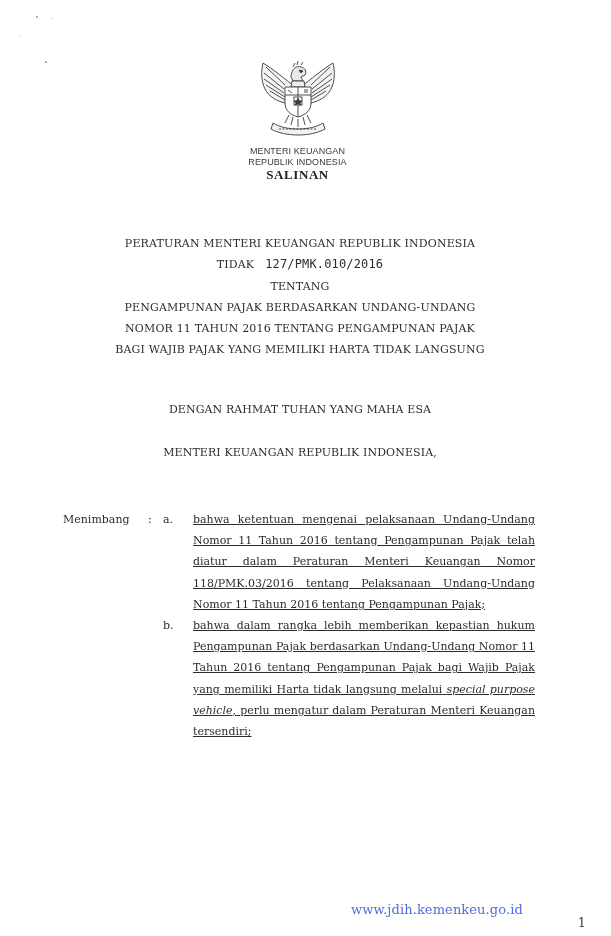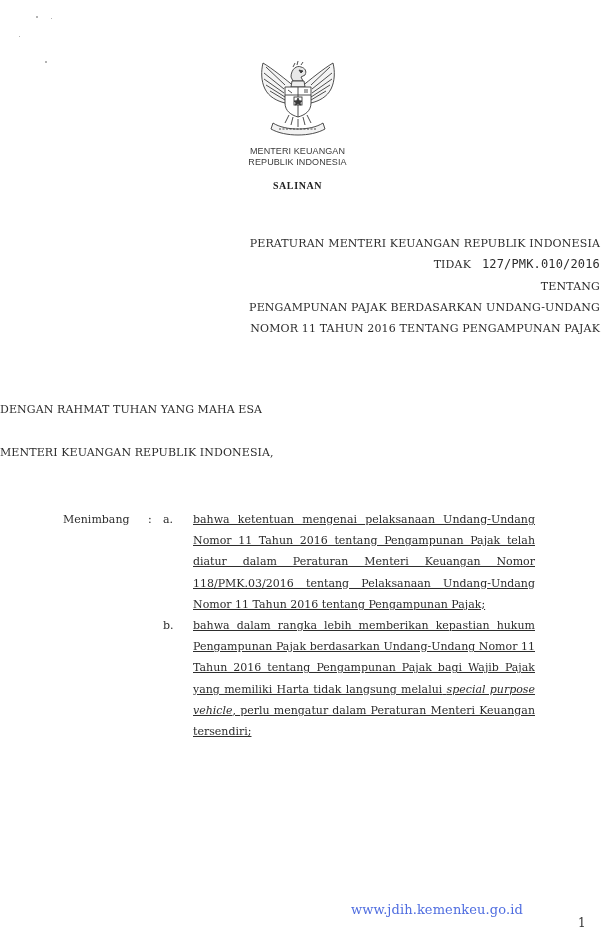--- a/index.html
+++ b/index.html
@@ -4,29 +4,29 @@
 <style>
   html, body { margin: 0; padding: 0; background: #ffffff; }
   body { width: 611px; height: 936px; position: relative; overflow: hidden;
          font-family: "DejaVu Serif", "Liberation Serif", serif; color: #2a2a2a; }
   .page { position: absolute; inset: 0; padding-left: 40px; }
   .speck { position: absolute; width: 2px; height: 2px; background: #9a9a9a; border-radius: 1px; }
   .emblem { position: absolute; left: 255px; top: 57px; width: 86px; height: 84px; }
   .header-line { position: absolute; left: 0; width: 595px; text-align: center;
                  font-family: "Liberation Sans", "DejaVu Sans", sans-serif; font-size: 9px;
                  color: #3a3a3a; letter-spacing: 0.1px; }
-  .salinan { position: absolute; left: 0; width: 595px; top: 180px; text-align: center;
-             font-family: "Liberation Serif", "DejaVu Serif", serif; font-weight: bold; font-size: 10px;
+  .salinan { position: absolute; left: 0; width: 595px; top: 167px; text-align: center;
+             font-family: "Liberation Serif", "DejaVu Serif", serif; font-weight: bold; font-size: 13px;
              letter-spacing: 0.6px; color: #222; }
-  .title-block { position: absolute; left: 0; width: 600px; top: 233px; text-align: right;
+  .title-block { position: absolute; left: 0; width: 600px; top: 233px; text-align: center;
                  font-family: "DejaVu Serif", serif; font-size: 11px; line-height: 21.3px;
                  letter-spacing: 0.15px; color: #2d2d2d; }
   .title-block .mono { font-family: "DejaVu Sans Mono", "Liberation Mono", monospace; font-size: 12px; }
   .title-block i { font-style: italic; }
-  .center-line { position: absolute; left: 0; width: 600px; 
+  .center-line { position: absolute; left: 0; width: 600px; text-align: center;
                  font-family: "DejaVu Serif", serif; font-size: 11px; letter-spacing: 0.1px; color: #2d2d2d; }
   .consid { position: absolute; left: 63px; top: 509px; width: 480px;
             font-family: "DejaVu Serif", serif; font-size: 11px; line-height: 21.2px; color: #2d2d2d; text-decoration: underline; }
   .consid .label { position: absolute; left: 0; top: 0; }
   .consid .colon { position: absolute; left: 85px; top: 0; }
   .item { position: relative; }
   .item .letter { position: absolute; left: 100px; top: 0; }
   .item .text { margin-left: 130px; width: 342px; text-align: justify; }
   .item .text i { font-style: italic; }
   .footer-link { position: absolute; left: 351px; top: 902px;
@@ -77,20 +77,21 @@
 
   <div class="title-block">
     <div>PERATURAN MENTERI KEUANGAN REPUBLIK INDONESIA</div>
     <div>
       <span>TIDAK</span>&nbsp;&nbsp;
       <span class="mono">127/PMK.010/2016</span>
     </div>
     <div>TENTANG</div>
     <div>PENGAMPUNAN PAJAK BERDASARKAN UNDANG-UNDANG</div>
     <div>NOMOR 11 TAHUN 2016 TENTANG PENGAMPUNAN PAJAK</div>
+    <div>BAGI WAJIB PAJAK YANG MEMILIKI HARTA TIDAK LANGSUNG</div>
   </div>
 
   <div class="center-line" style="top:403px;">DENGAN RAHMAT TUHAN YANG MAHA ESA</div>
   <div class="center-line" style="top:446px;">MENTERI KEUANGAN REPUBLIK INDONESIA,</div>
 
   <div class="consid">
     <span class="label">Menimbang</span>
     <span class="colon">:</span>
 
     <div class="item">

